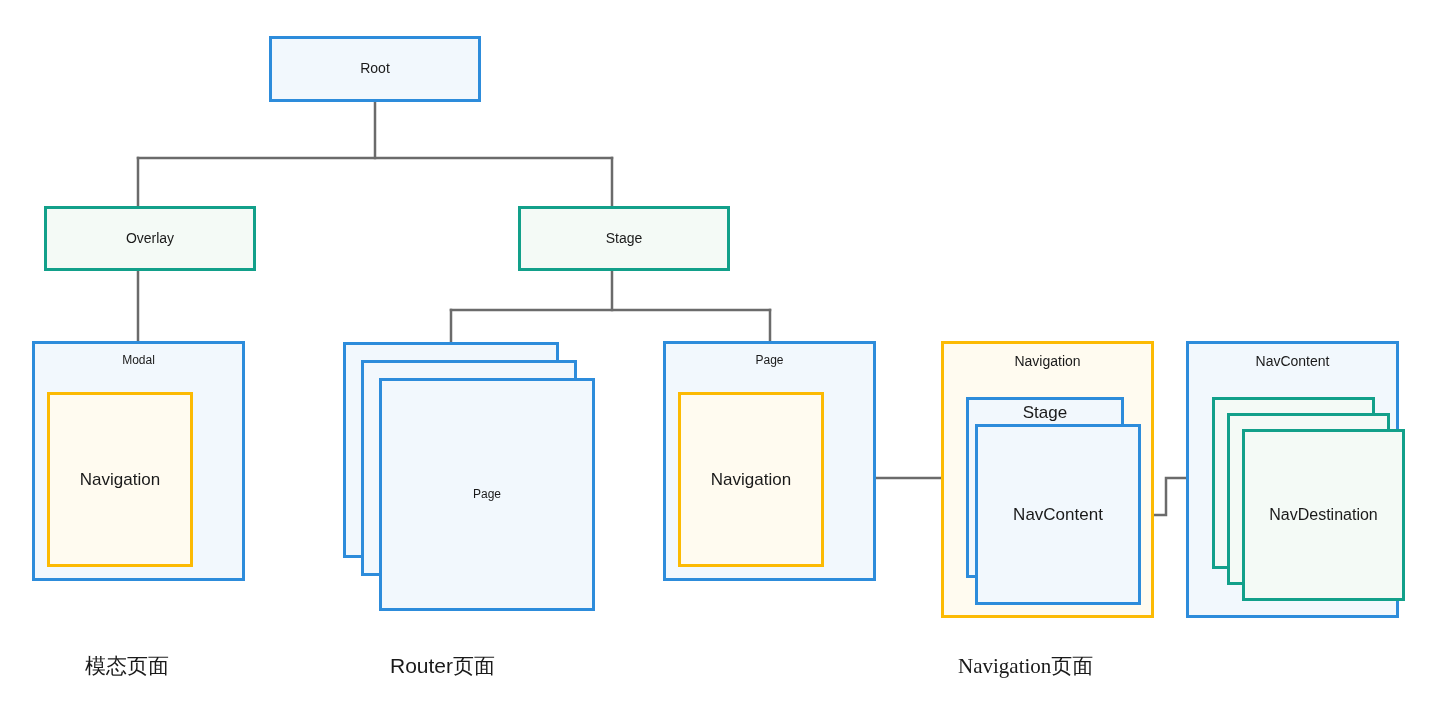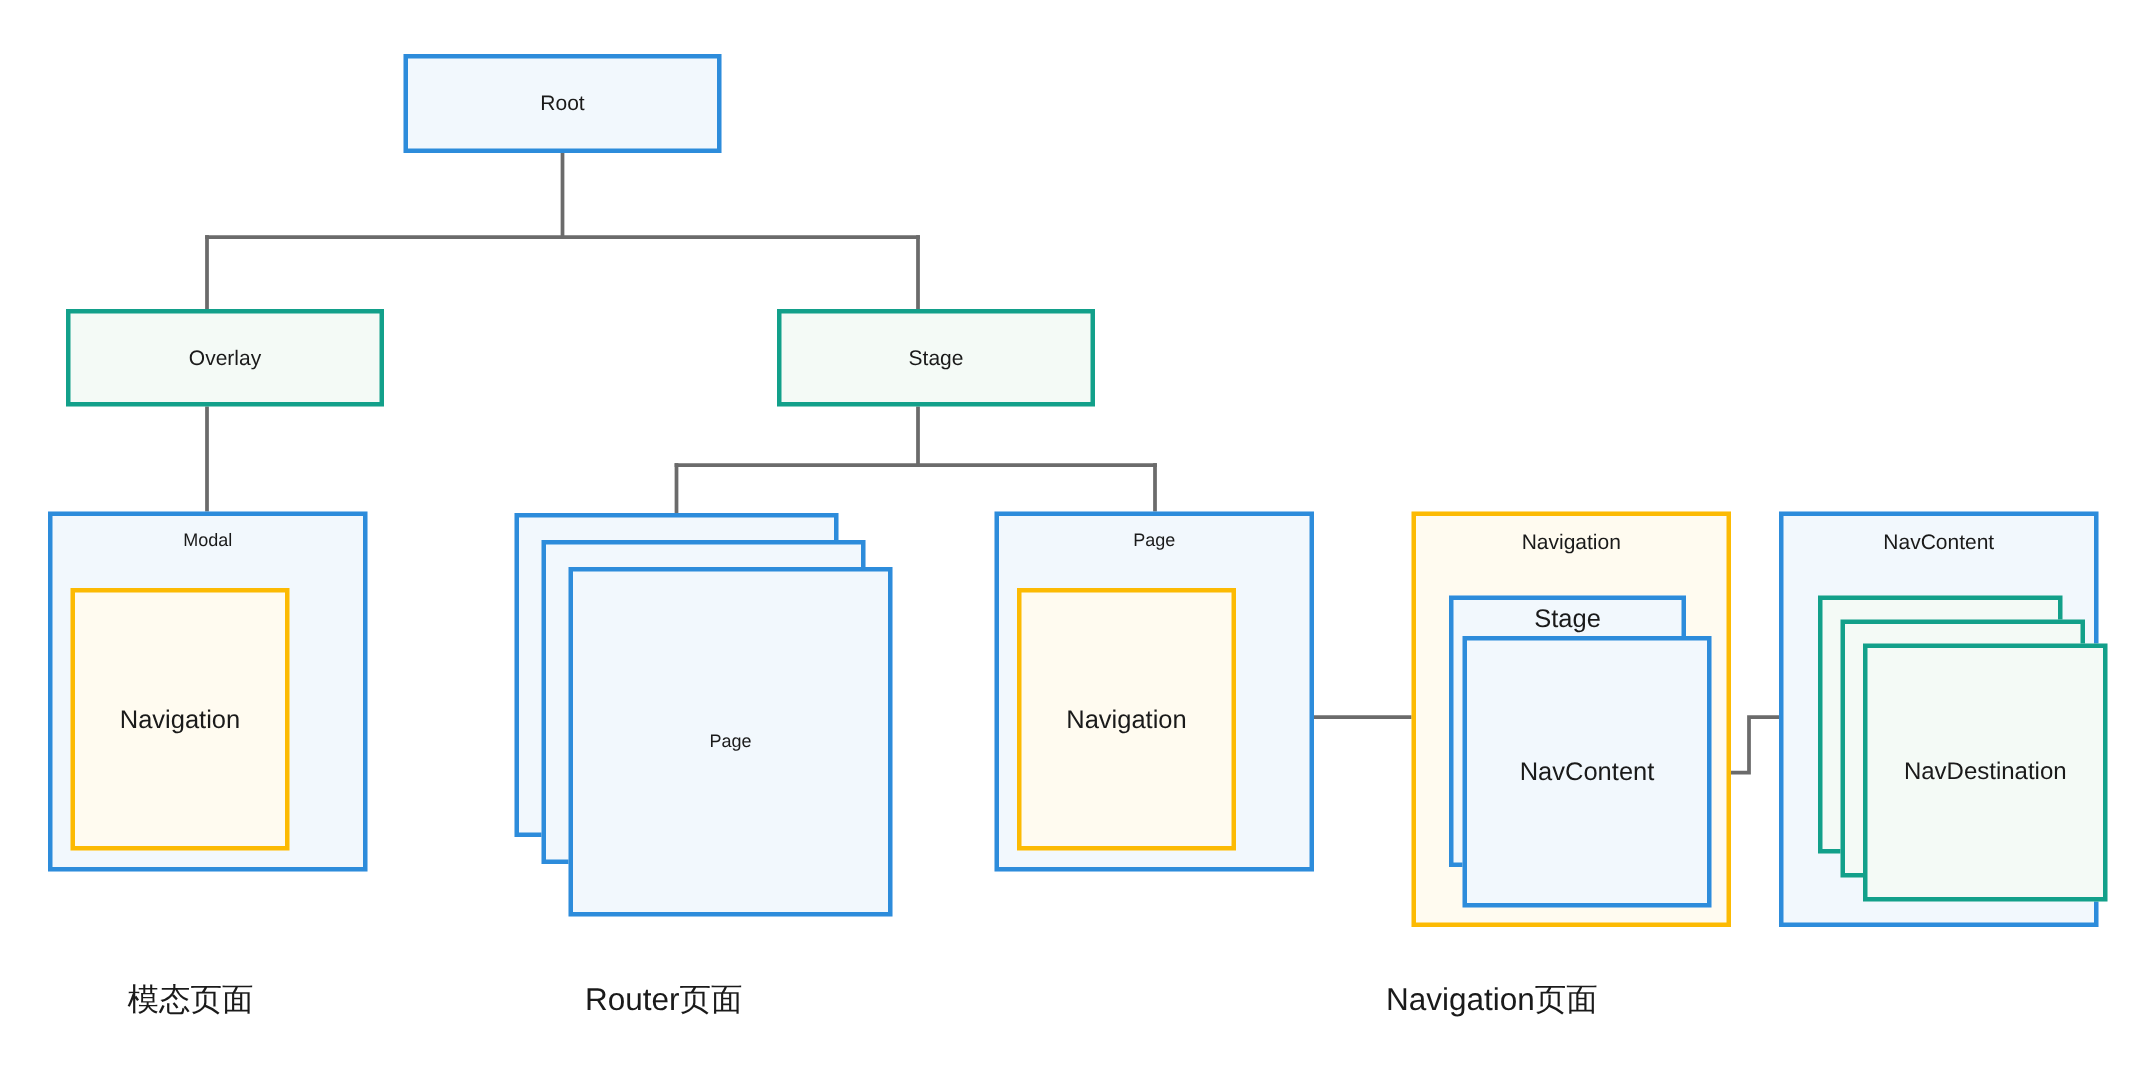--- a/index.html
+++ b/index.html
@@ -139,15 +139,15 @@
   <div class="stack-wrap" style="left:1200px; top:397px; width:190px; height:210px;">
     <div class="node theme-teal" style="left:0px; top:0px; width:163px; height:172px;"></div>
     <div class="node theme-teal" style="left:15px; top:16px; width:163px; height:172px;"></div>
     <div class="node center theme-teal" style="left:30px; top:32px; width:163px; height:172px;">
       <span class="label fs-16">NavDestination</span>
     </div>
   </div>
 
   <div class="caption" style="left:85px; top:652px;">模态页面</div>
   <div class="caption" style="left:390px; top:652px;">Router页面</div>
-  <div class="caption" style="left:924px; top:652px;">Navigation页面</div>
+  <div class="caption" style="left:958px; top:652px;font-family:Liberation Serif, serif;">Navigation页面</div>
 
 </div>
 
 </body></html>

